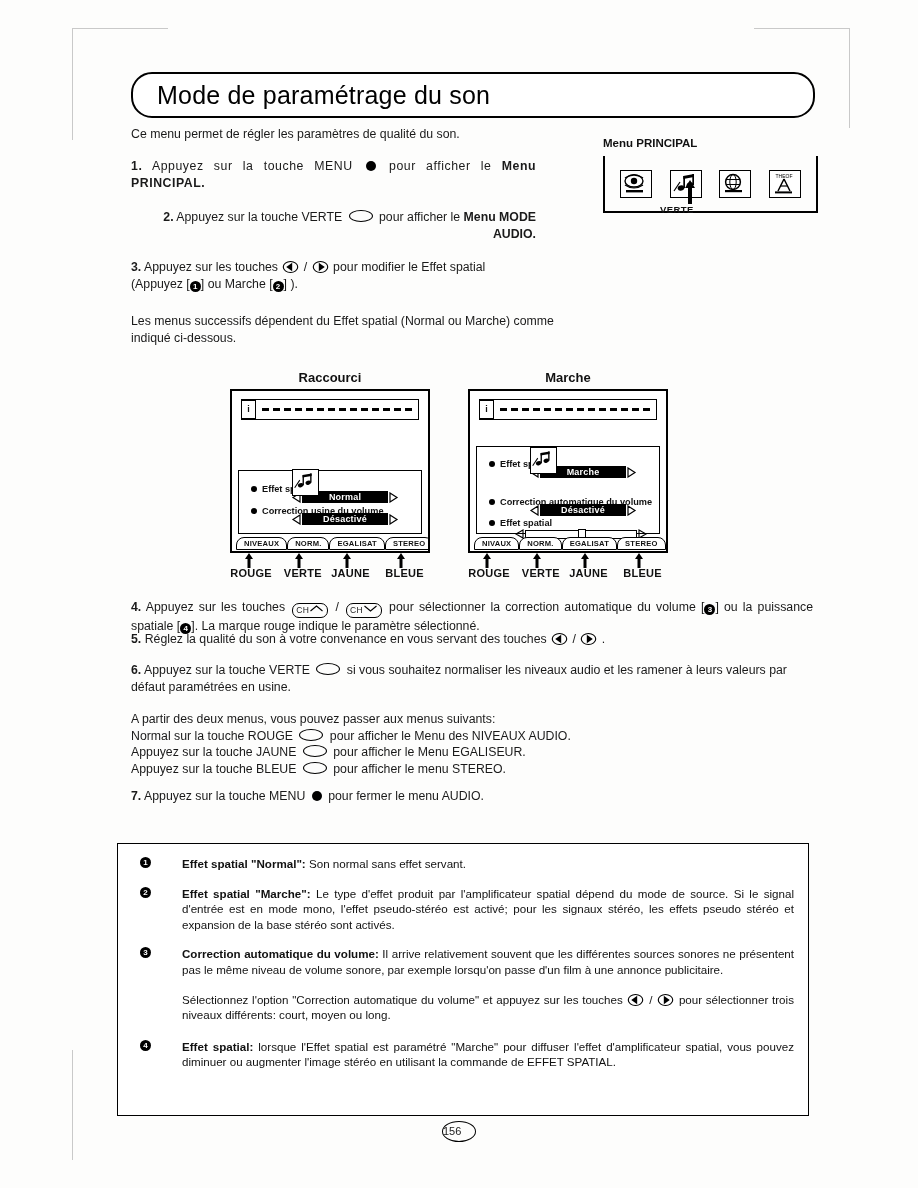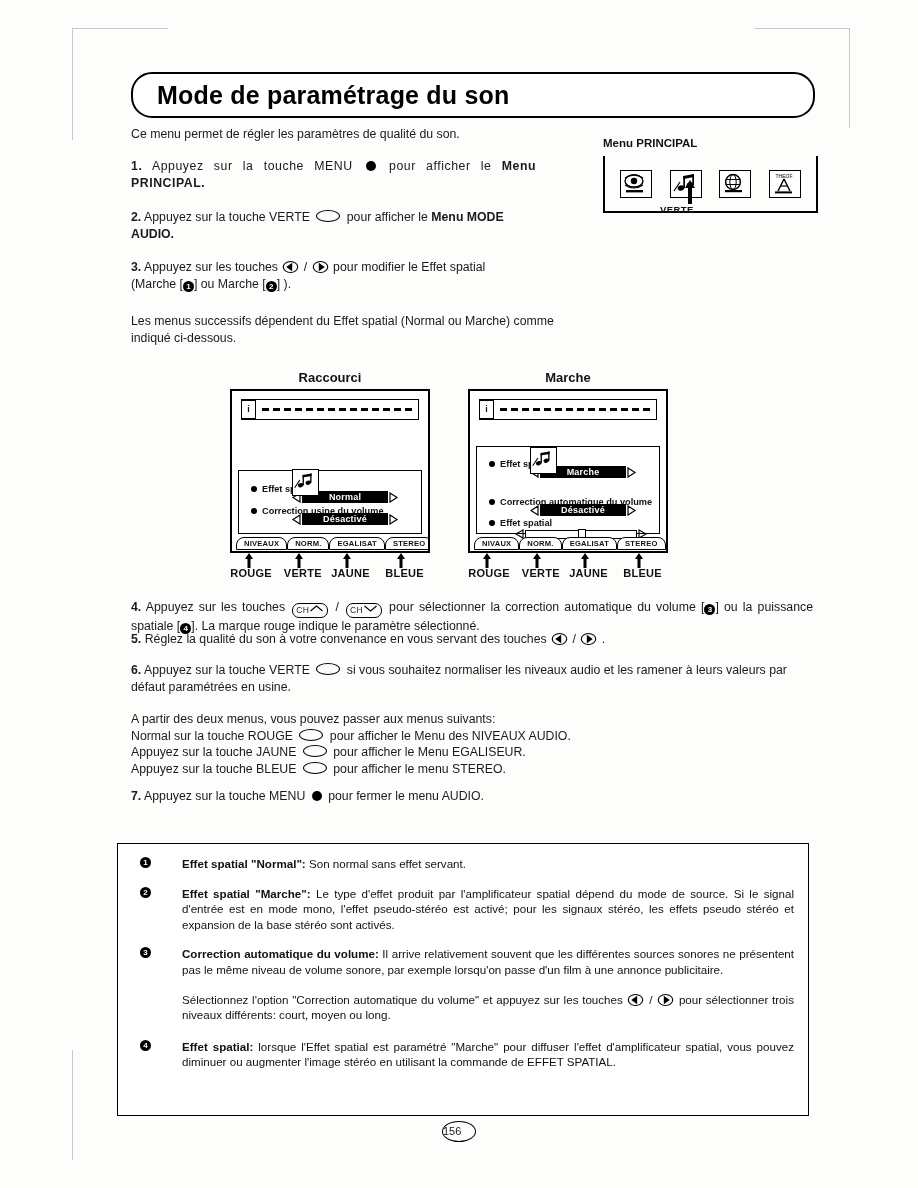--- a/index.html
+++ b/index.html
@@ -39,40 +39,40 @@
     width: 680px;
     height: 42px;
     border: 2.5px solid #000;
     border-radius: 21px;
     background: #fff;
     display: flex;
     align-items: center;
   }
   .title-band .t {
     font-size: 25px;
-    font-weight: bold;
+    font-weight: normal;
     letter-spacing: .2px;
     margin-left: 24px;
     color: #000;
   }
 
   
   .txt {
     position: absolute;
     font-size: 12.3px;
     line-height: 17px;
     color: #1a1a1a;
   }
   .b { font-weight: bold; }
   .num { font-weight: bold; }
 
   .intro { left: 131px; top: 126px; width: 470px; }
 
   .step1 { left: 131px; top: 158px; width: 405px; text-align: justify; letter-spacing: .55px; }
-  .step2 { left: 131px; top: 209px; width: 405px; }
+  .step2 { left: 131px; top: 209px; width: 405px; text-align: right; }
   .step3 { left: 131px; top: 259px; width: 440px; }
   .para-succ { left: 131px; top: 313px; width: 440px; }
 
   .step4 { left: 131px; top: 599px; width: 682px; text-align: justify; }
   .step5 { left: 131px; top: 631px; width: 682px; }
   .step6 { left: 131px; top: 662px; width: 682px; }
   .menulist { left: 131px; top: 711px; width: 500px; line-height: 16.5px; }
   .step7 { left: 131px; top: 788px; width: 500px; }
   .dot-btn {
     width: 10px; height: 10px;
@@ -407,21 +407,21 @@
       <ellipse cx="10" cy="8" rx="8.5" ry="6.5" fill="none" stroke="#000" stroke-width="1.3"></ellipse>
       <path d="M12 3 L5 8 L12 13 Z" fill="#000"></path>
     </svg>
     <span>/</span>
     <svg class="arrow-key" viewBox="0 0 20 16">
       <ellipse cx="10" cy="8" rx="8.5" ry="6.5" fill="none" stroke="#000" stroke-width="1.3"></ellipse>
       <path d="M8 3 L15 8 L8 13 Z" fill="#000"></path>
     </svg>
     <span>pour modifier le Effet spatial</span>
     <br>
-    <span>(Marche [</span><span class="badge">1</span><span>] ou Marche [</span><span class="badge">2</span><span>] ).</span>
+    <span>(Appuyez [</span><span class="badge">1</span><span>] ou Marche [</span><span class="badge">2</span><span>] ).</span>
   </div>
 
   <div class="txt para-succ">Les menus successifs dépendent du Effet spatial (Normal ou Marche) comme indiqué ci-dessous.</div>
 
   <div class="principal-wrap">
     <div class="principal-cap">Menu PRINCIPAL</div>
     <div class="principal-box">
 
       <div class="pic-icon">
         <svg width="26" height="22" viewBox="0 0 26 22">

